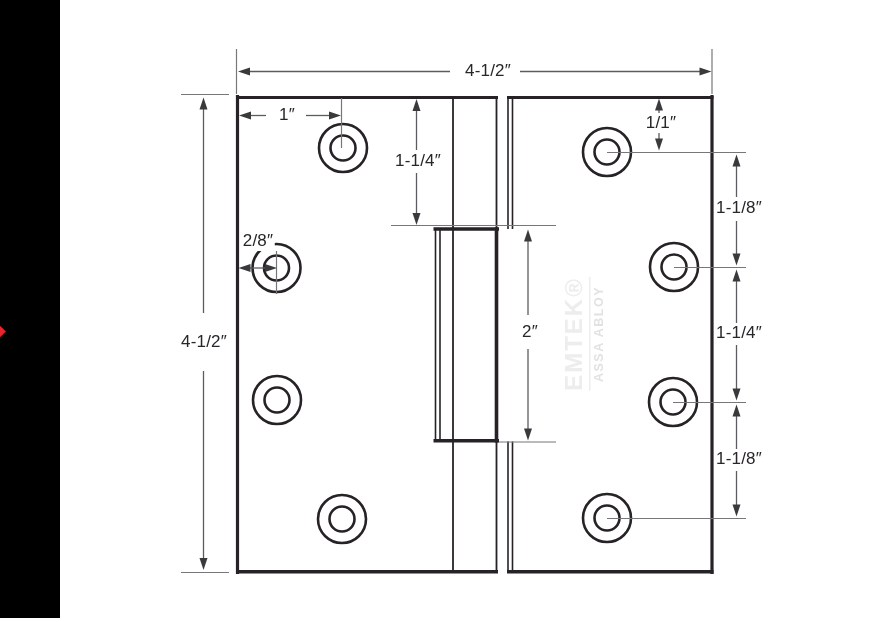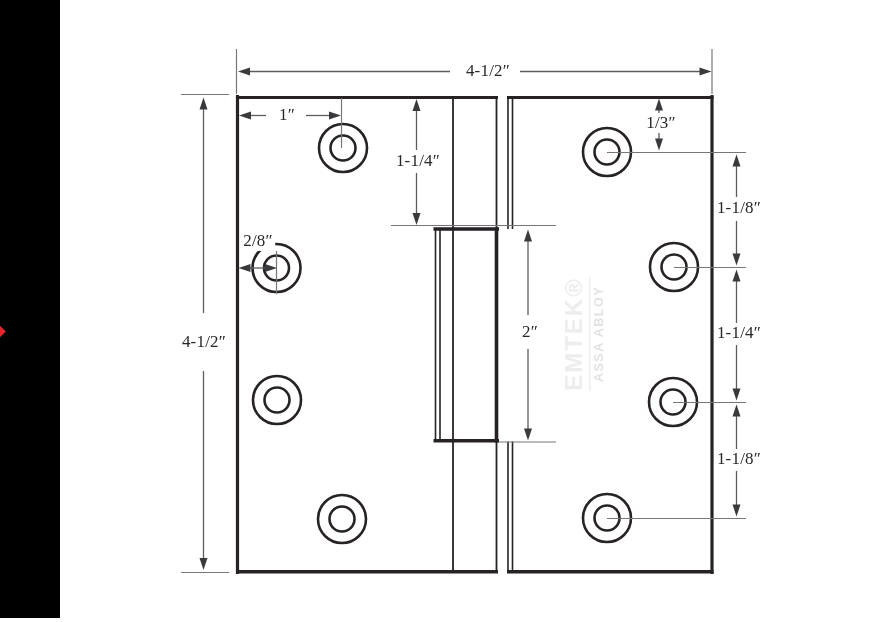--- a/index.html
+++ b/index.html
@@ -7,21 +7,20 @@
     position:relative;width:888px;height:622px;background:#ffffff;
     overflow:hidden;font-family:"Liberation Sans", sans-serif;
   }
   .side-band{position:absolute;left:0;top:0;width:60px;height:618px;background:#000;}
   .red-marker{position:absolute;left:-5px;top:327px;width:9px;height:9px;background:#e8252a;transform:rotate(45deg);}
   svg{position:absolute;left:0;top:0;z-index:2;}
   .dim-label{
     position:absolute;z-index:3;transform:translate(-50%,-50%);
     font-size:17px;color:#29262a;background:#fff;padding:0 2px;white-space:nowrap;
     letter-spacing:0.2px;
-    font-family:Liberation Serif, serif;
   }
   .watermark{
     position:absolute;left:584px;top:334px;z-index:1;
     transform:translate(-50%,-50%) rotate(-90deg);
     text-align:center;white-space:nowrap;
   }
   .wm-brand{font-size:24px;font-weight:bold;letter-spacing:2px;color:#ededed;line-height:1.05;}
   .wm-group{font-size:12.5px;font-weight:bold;letter-spacing:1.5px;color:#e2e2e2;
     border-top:1.5px solid #e6e6e6;margin-top:3px;padding-top:3px;line-height:1.05;}
 </style>
@@ -161,18 +160,18 @@
       <polygon points="277,268 265,264 265,272"></polygon>
     </g>
   </svg>
 
   <div class="dim-label" style="left:488px;top:71px;">4-1/2″</div>
   <div class="dim-label" style="left:204px;top:342px;">4-1/2″</div>
   <div class="dim-label" style="left:287px;top:115px;">1″</div>
   <div class="dim-label" style="left:418px;top:161px;">1-1/4″</div>
   <div class="dim-label" style="left:258px;top:241px;">2/8″</div>
   <div class="dim-label" style="left:530px;top:332px;">2″</div>
-  <div class="dim-label" style="left:661px;top:123px;">1/3″</div>
+  <div class="dim-label" style="left:661px;top:123px;">1/1″</div>
   <div class="dim-label" style="left:739px;top:208px;">1-1/8″</div>
   <div class="dim-label" style="left:739px;top:333px;">1-1/4″</div>
   <div class="dim-label" style="left:739px;top:459px;">1-1/8″</div>
 
 </div>
 
 </body></html>

